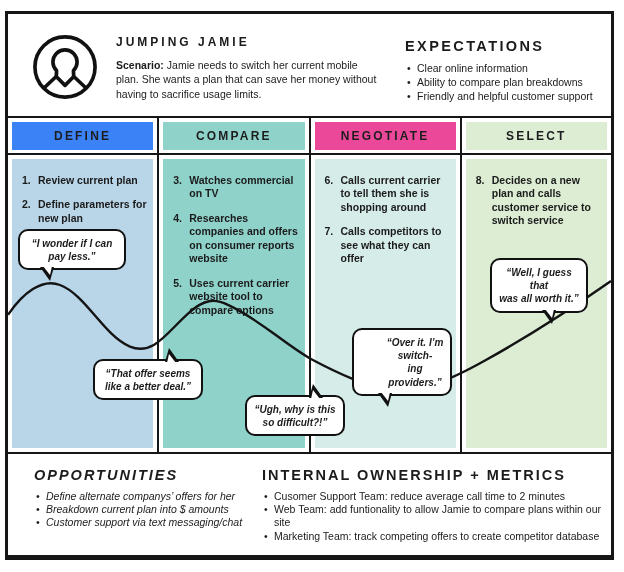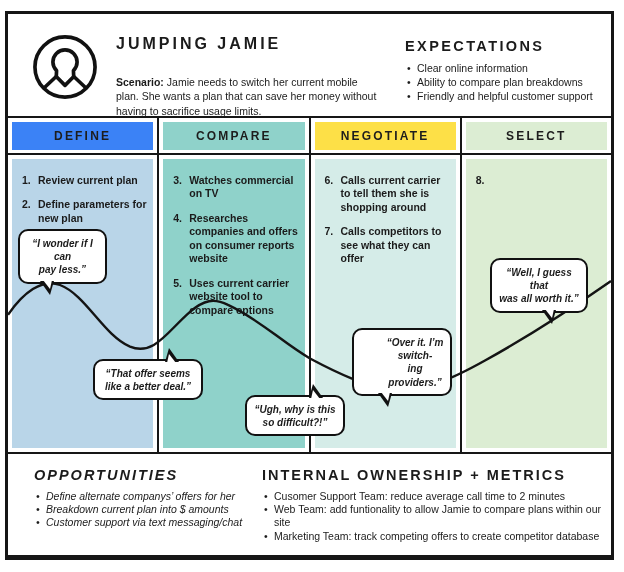--- a/index.html
+++ b/index.html
@@ -12,21 +12,21 @@
   .frame {
     position:absolute; left:5px; top:11px; right:10px; bottom:12px;
     border:3px solid #161616; border-bottom-width:5px;
     display:flex; flex-direction:column; background:#fff;
   }
 
   
   .top { position:relative; height:104px; border-bottom:2px solid #161616; flex:none; }
   .avatar { position:absolute; left:24px; top:20px; width:66px; height:66px; }
   .persona-block { position:absolute; left:108px; top:21px; width:266px; }
-  .persona-title { font-size:16px; font-weight:700; letter-spacing:3px; margin-bottom:22px; }
+  .persona-title { font-size:12px; font-weight:700; letter-spacing:3px; margin-bottom:9px; }
   .scenario { font-size:10.5px; line-height:1.38; }
   .scenario b { margin-right:3px; }
   .expectations-block { position:absolute; left:397px; top:24px; width:212px; }
   .sec-head { font-size:14.5px; font-weight:700; letter-spacing:2.4px; margin-bottom:8px; }
   ul.blist { list-style:none; }
   ul.blist li { font-size:10.5px; line-height:1.33; padding-left:12px; position:relative; }
   ul.blist li::before { content:"\2022"; position:absolute; left:2px; top:0; }
 
   
   .journey { position:relative; height:336px; border-bottom:2px solid #161616; flex:none; }
@@ -49,21 +49,21 @@
             padding:6px 6px 5px; font-style:italic; font-weight:700; font-size:10px; line-height:1.32;
             text-align:center; white-space:pre-line; z-index:3; }
   .tail-down::before { content:""; position:absolute; bottom:-13px; left:var(--tx);
        border-left:10px solid transparent; border-right:4px solid transparent; border-top:14px solid #111; }
   .tail-down::after  { content:""; position:absolute; bottom:-7px; left:calc(var(--tx) + 3px);
        border-left:7px solid transparent; border-right:2px solid transparent; border-top:9px solid #fff; }
   .tail-up::before { content:""; position:absolute; top:-13px; left:var(--tx);
        border-left:4px solid transparent; border-right:10px solid transparent; border-bottom:14px solid #111; }
   .tail-up::after  { content:""; position:absolute; top:-7px; left:calc(var(--tx) + 2px);
        border-left:2px solid transparent; border-right:7px solid transparent; border-bottom:9px solid #fff; }
-  .b1 { left:10px;  top:111px; width:89px; }
+  .b1 { left:10px;  top:111px; width:108px; }
   .b2 { left:85px;  top:241px; width:110px; }
   .b3 { left:237px; top:277px; width:100px; }
   .b4 { left:344px; top:210px; width:100px;padding-left:32px; }
   .b5 { left:482px; top:140px; width:98px; }
 
   
   .bottom { position:relative; flex:1; }
   .opps-block { position:absolute; left:26px; top:13px; width:230px;font-style:italic; }
   .own-block  { position:absolute; left:254px; top:13px; width:345px; }
   .bottom .sec-head { letter-spacing:2px; margin-bottom:7px; }
@@ -134,21 +134,21 @@
             <div class="step">
                 <span class="step-num">5.</span>
                 <span>Uses current carrier website tool to compare options</span>
               </div>
           </div>
         </div>
       </div>
 
       <div class="col">
         <div class="col-head">
-          <div class="head-fill" style="background-color: #fde047;">NEGOTIATE</div>
+          <div class="head-fill" style="background-color: #ec4899;">NEGOTIATE</div>
         </div>
         <div class="col-body">
           <div class="body-fill" style="background-color: rgb(213, 236, 232);">
             <div class="step">
                 <span class="step-num">6.</span>
                 <span>Calls current carrier to tell them she is shopping around</span>
               </div>
             <div class="step">
                 <span class="step-num">7.</span>
                 <span>Calls competitors to see what they can offer</span>
@@ -158,20 +158,21 @@
       </div>
 
       <div class="col">
         <div class="col-head">
           <div class="head-fill" style="background-color: rgb(220, 237, 211);">SELECT</div>
         </div>
         <div class="col-body">
           <div class="body-fill" style="background-color: rgb(220, 237, 211);">
             <div class="step">
                 <span class="step-num">8.</span>
+                <span>Decides on a new plan and calls customer service to switch service</span>
               </div>
           </div>
         </div>
       </div>
     </div>
 
     <svg class="line-svg" viewBox="0 0 603 336" preserveAspectRatio="none">
       <path d="M 0 198
                C 15 176, 34 161, 52 168
                C 78 178, 95 218, 122 230

